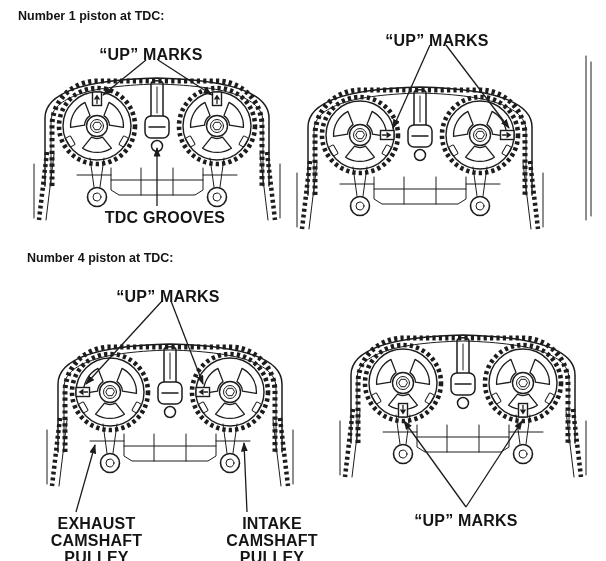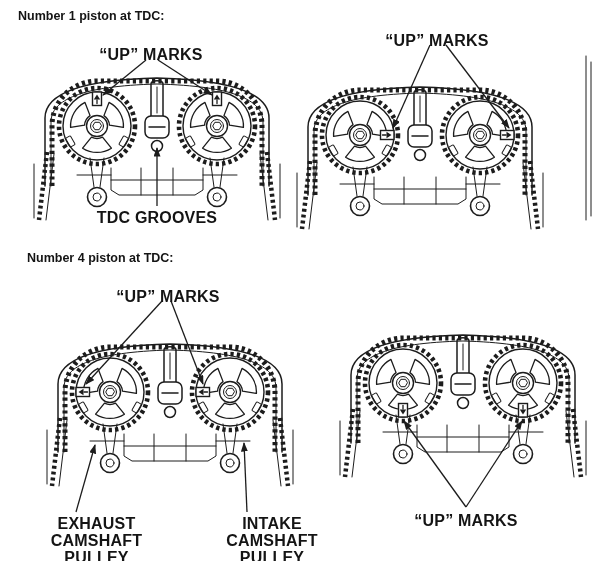--- a/index.html
+++ b/index.html
@@ -94,21 +94,21 @@
       <g class="leader">
         <path d="M146,60 L103,95" marker-end="url(#ah)"></path>
         <path d="M158,60 L212,95" marker-end="url(#ah)"></path>
       </g>
       <g class="leader">
         <path d="M157,206 L157,148" marker-end="url(#ah)"></path>
       </g>
     </svg>
     <div class="heading" style="left:18px;top:9px">Number 1 piston at TDC:</div>
     <div class="lbl center" style="left:151px;top:46px">“UP” MARKS</div>
-    <div class="lbl center" style="left:157px;top:209px">TDC GROOVES</div>
+    <div class="lbl center" style="left:165px;top:209px">TDC GROOVES</div>
   </div>
 
   <div class="panel" style="left:303px;top:0;width:303px;height:250px">
     <svg width="303" height="250">
       <use href="#engine-core" transform="translate(-3,77)"></use>
       <use href="#up-mark" transform="translate(57,135) rotate(90)"></use>
       <use href="#up-mark" transform="translate(177,135) rotate(90)"></use>
       <g class="leader">
         <path d="M127,45 L90,128" marker-end="url(#ah)"></path>
         <path d="M143,45 L206,128" marker-end="url(#ah)"></path>

